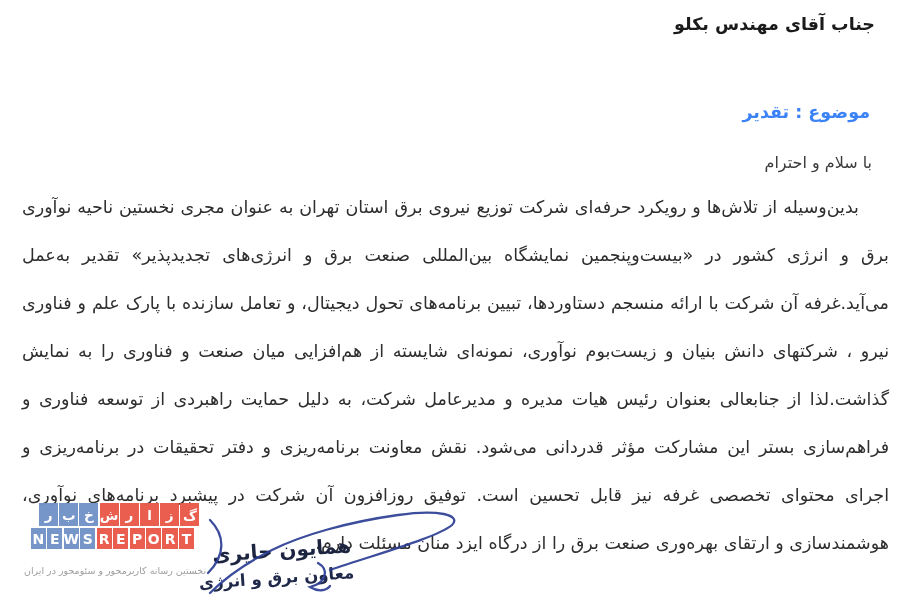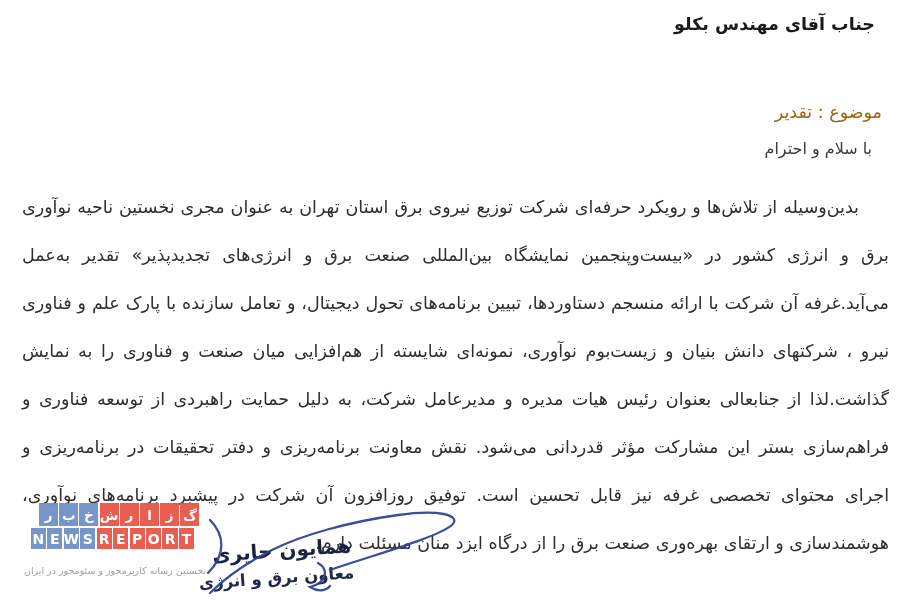--- a/index.html
+++ b/index.html
@@ -3,22 +3,22 @@
 <meta charset="utf-8">
 <style>
   html,body{margin:0;padding:0;}
   body{
     width:900px;height:600px;background:#ffffff;overflow:hidden;position:relative;
     font-family:"DejaVu Sans",sans-serif;
   }
   .abs{position:absolute;}
   .recipient{top:10px;right:25px;text-align:center;direction:rtl;color:#1a1a1a;}
   .recipient .line{font-size:17.5px;font-weight:bold;line-height:29px;}
-  .subject{top:102px;right:18px;direction:rtl;font-size:17.5px;font-weight:normal;color:#a16207;}
-  .salutation{top:139px;right:28px;direction:rtl;font-size:16px;font-weight:400;color:#3a3a3a;}
+  .subject{top:102px;right:30px;direction:rtl;font-size:17.5px;font-weight:bold;color:#3b82f6;}
+  .salutation{top:153px;right:28px;direction:rtl;font-size:16px;font-weight:400;color:#3a3a3a;}
   .body-text{
     top:183px;right:11px;left:22px;direction:rtl;text-align:justify;
     font-size:17.5px;line-height:48px;color:#2e2e2e;text-indent:30px;
   }
   
   .logo{left:30px;top:503px;width:170px;opacity:.97;}
   .logo-row{display:flex;justify-content:flex-start;}
   .p-row{direction:rtl;}
   .e-row{direction:ltr;margin-top:2px;}
   .tile{display:inline-flex;align-items:center;justify-content:center;color:#fff;

